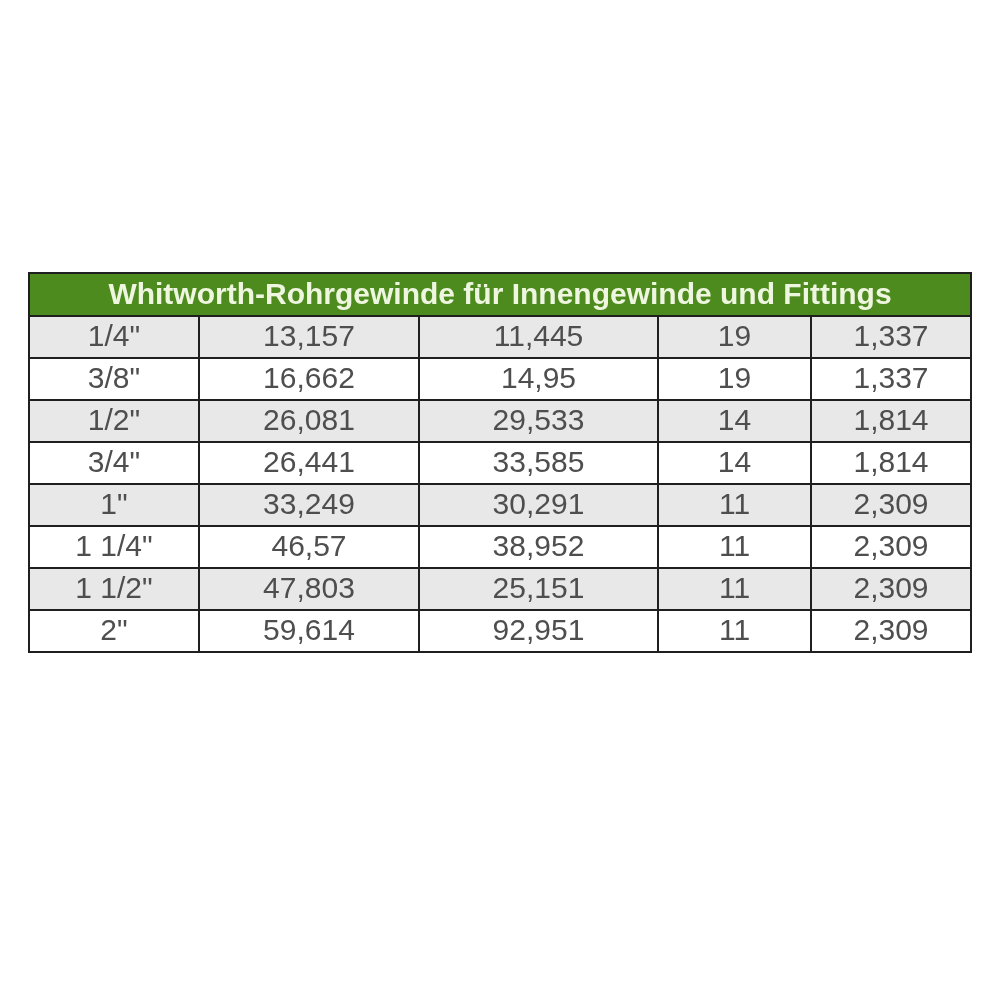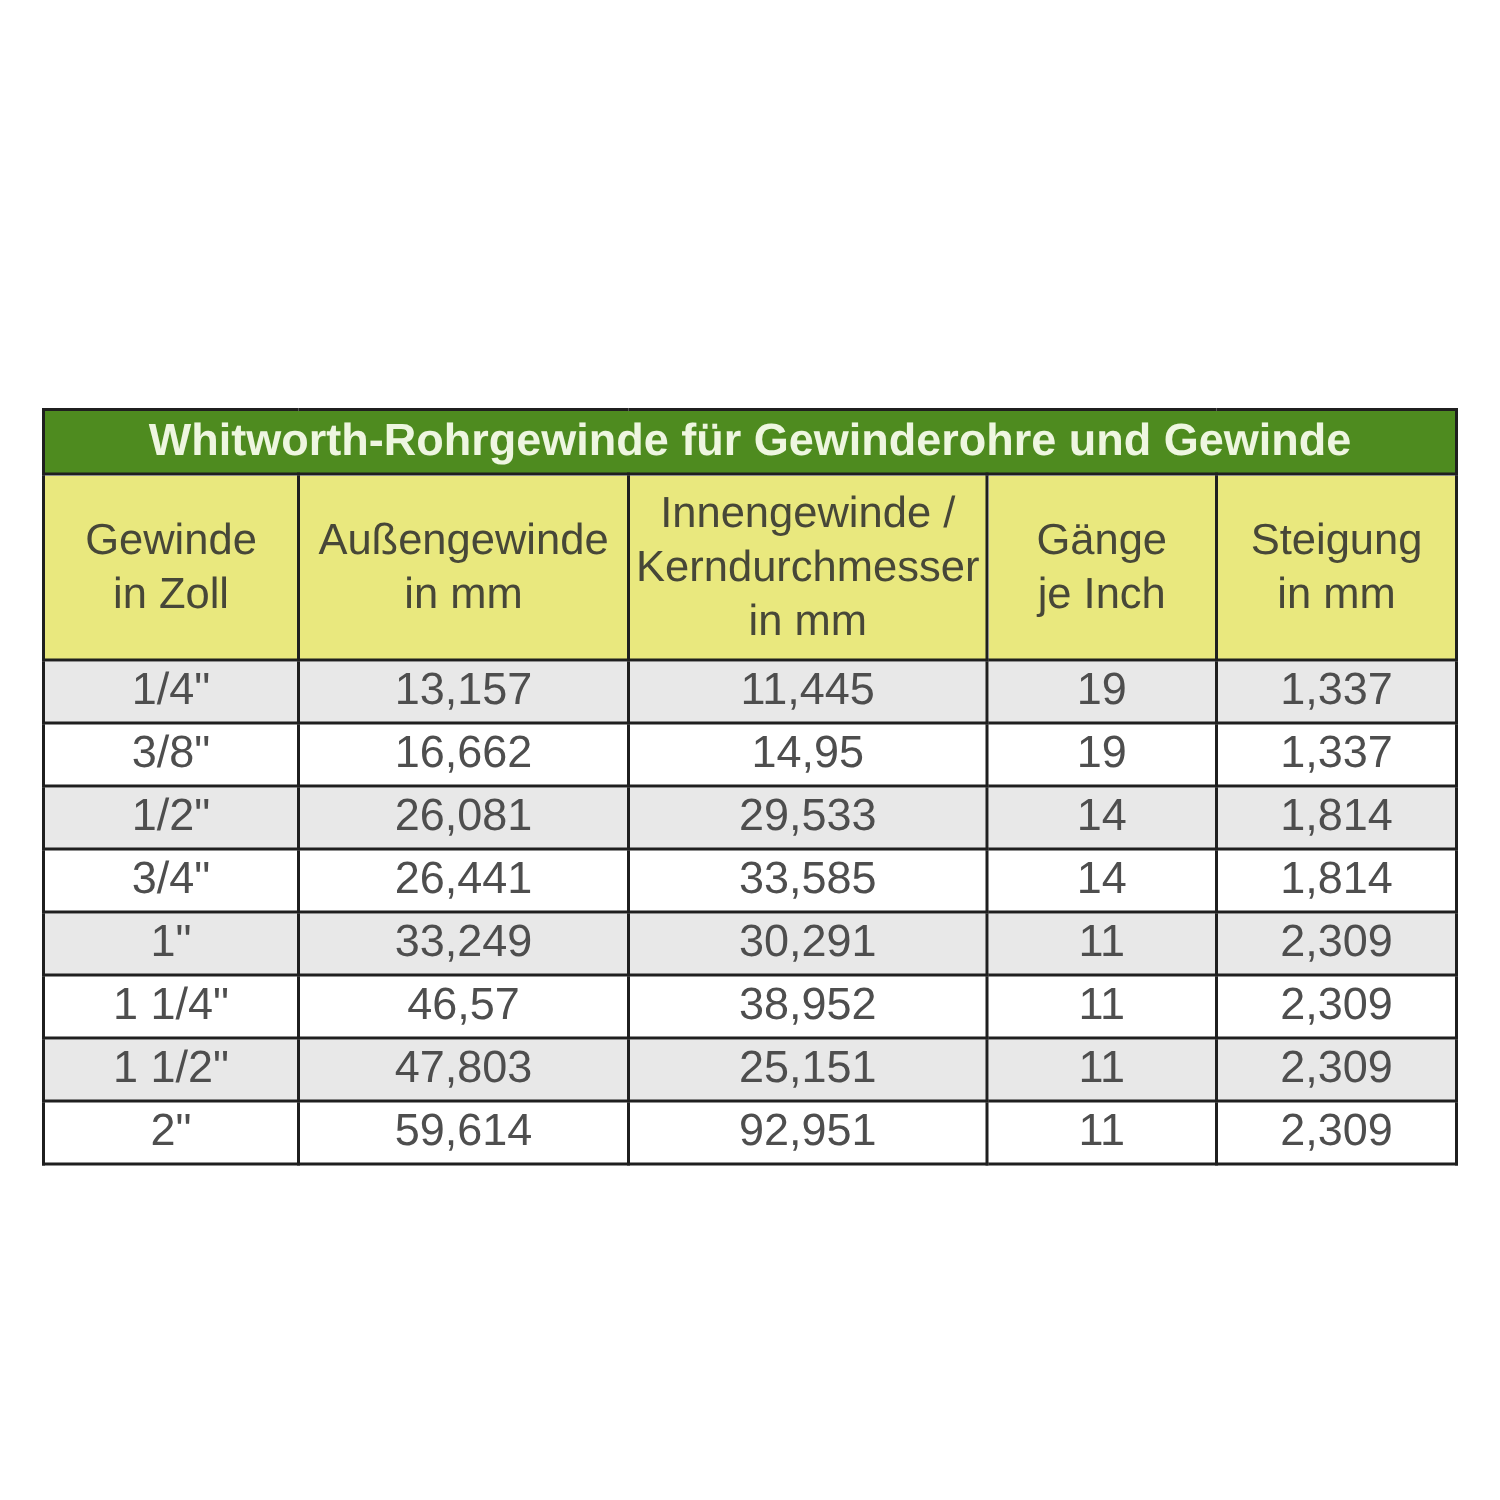--- a/index.html
+++ b/index.html
@@ -58,34 +58,21 @@
   <table class="thread-table">
     <colgroup>
       <col style="width:170px">
       <col style="width:220px">
       <col style="width:239px">
       <col style="width:153px">
       <col style="width:160px">
     </colgroup>
     <thead>
       <tr>
-        <th colspan="5" class="title-cell">Whitworth-Rohrgewinde für Gewinderohre und Gewinde</th>
-      </tr>
-      <tr>
-        <th class="colhead">Gewinde
-in Zoll</th>
-        <th class="colhead">Außengewinde
-in mm</th>
-        <th class="colhead">Innengewinde /
-Kerndurchmesser
-in mm</th>
-        <th class="colhead">Gänge
-je Inch</th>
-        <th class="colhead">Steigung
-in mm</th>
+        <th colspan="5" class="title-cell">Whitworth-Rohrgewinde für Innengewinde und Fittings</th>
       </tr>
     </thead>
     <tbody>
       <tr>
         <td>1/4"</td>
         <td>13,157</td>
         <td>11,445</td>
         <td>19</td>
         <td>1,337</td>
       </tr>

